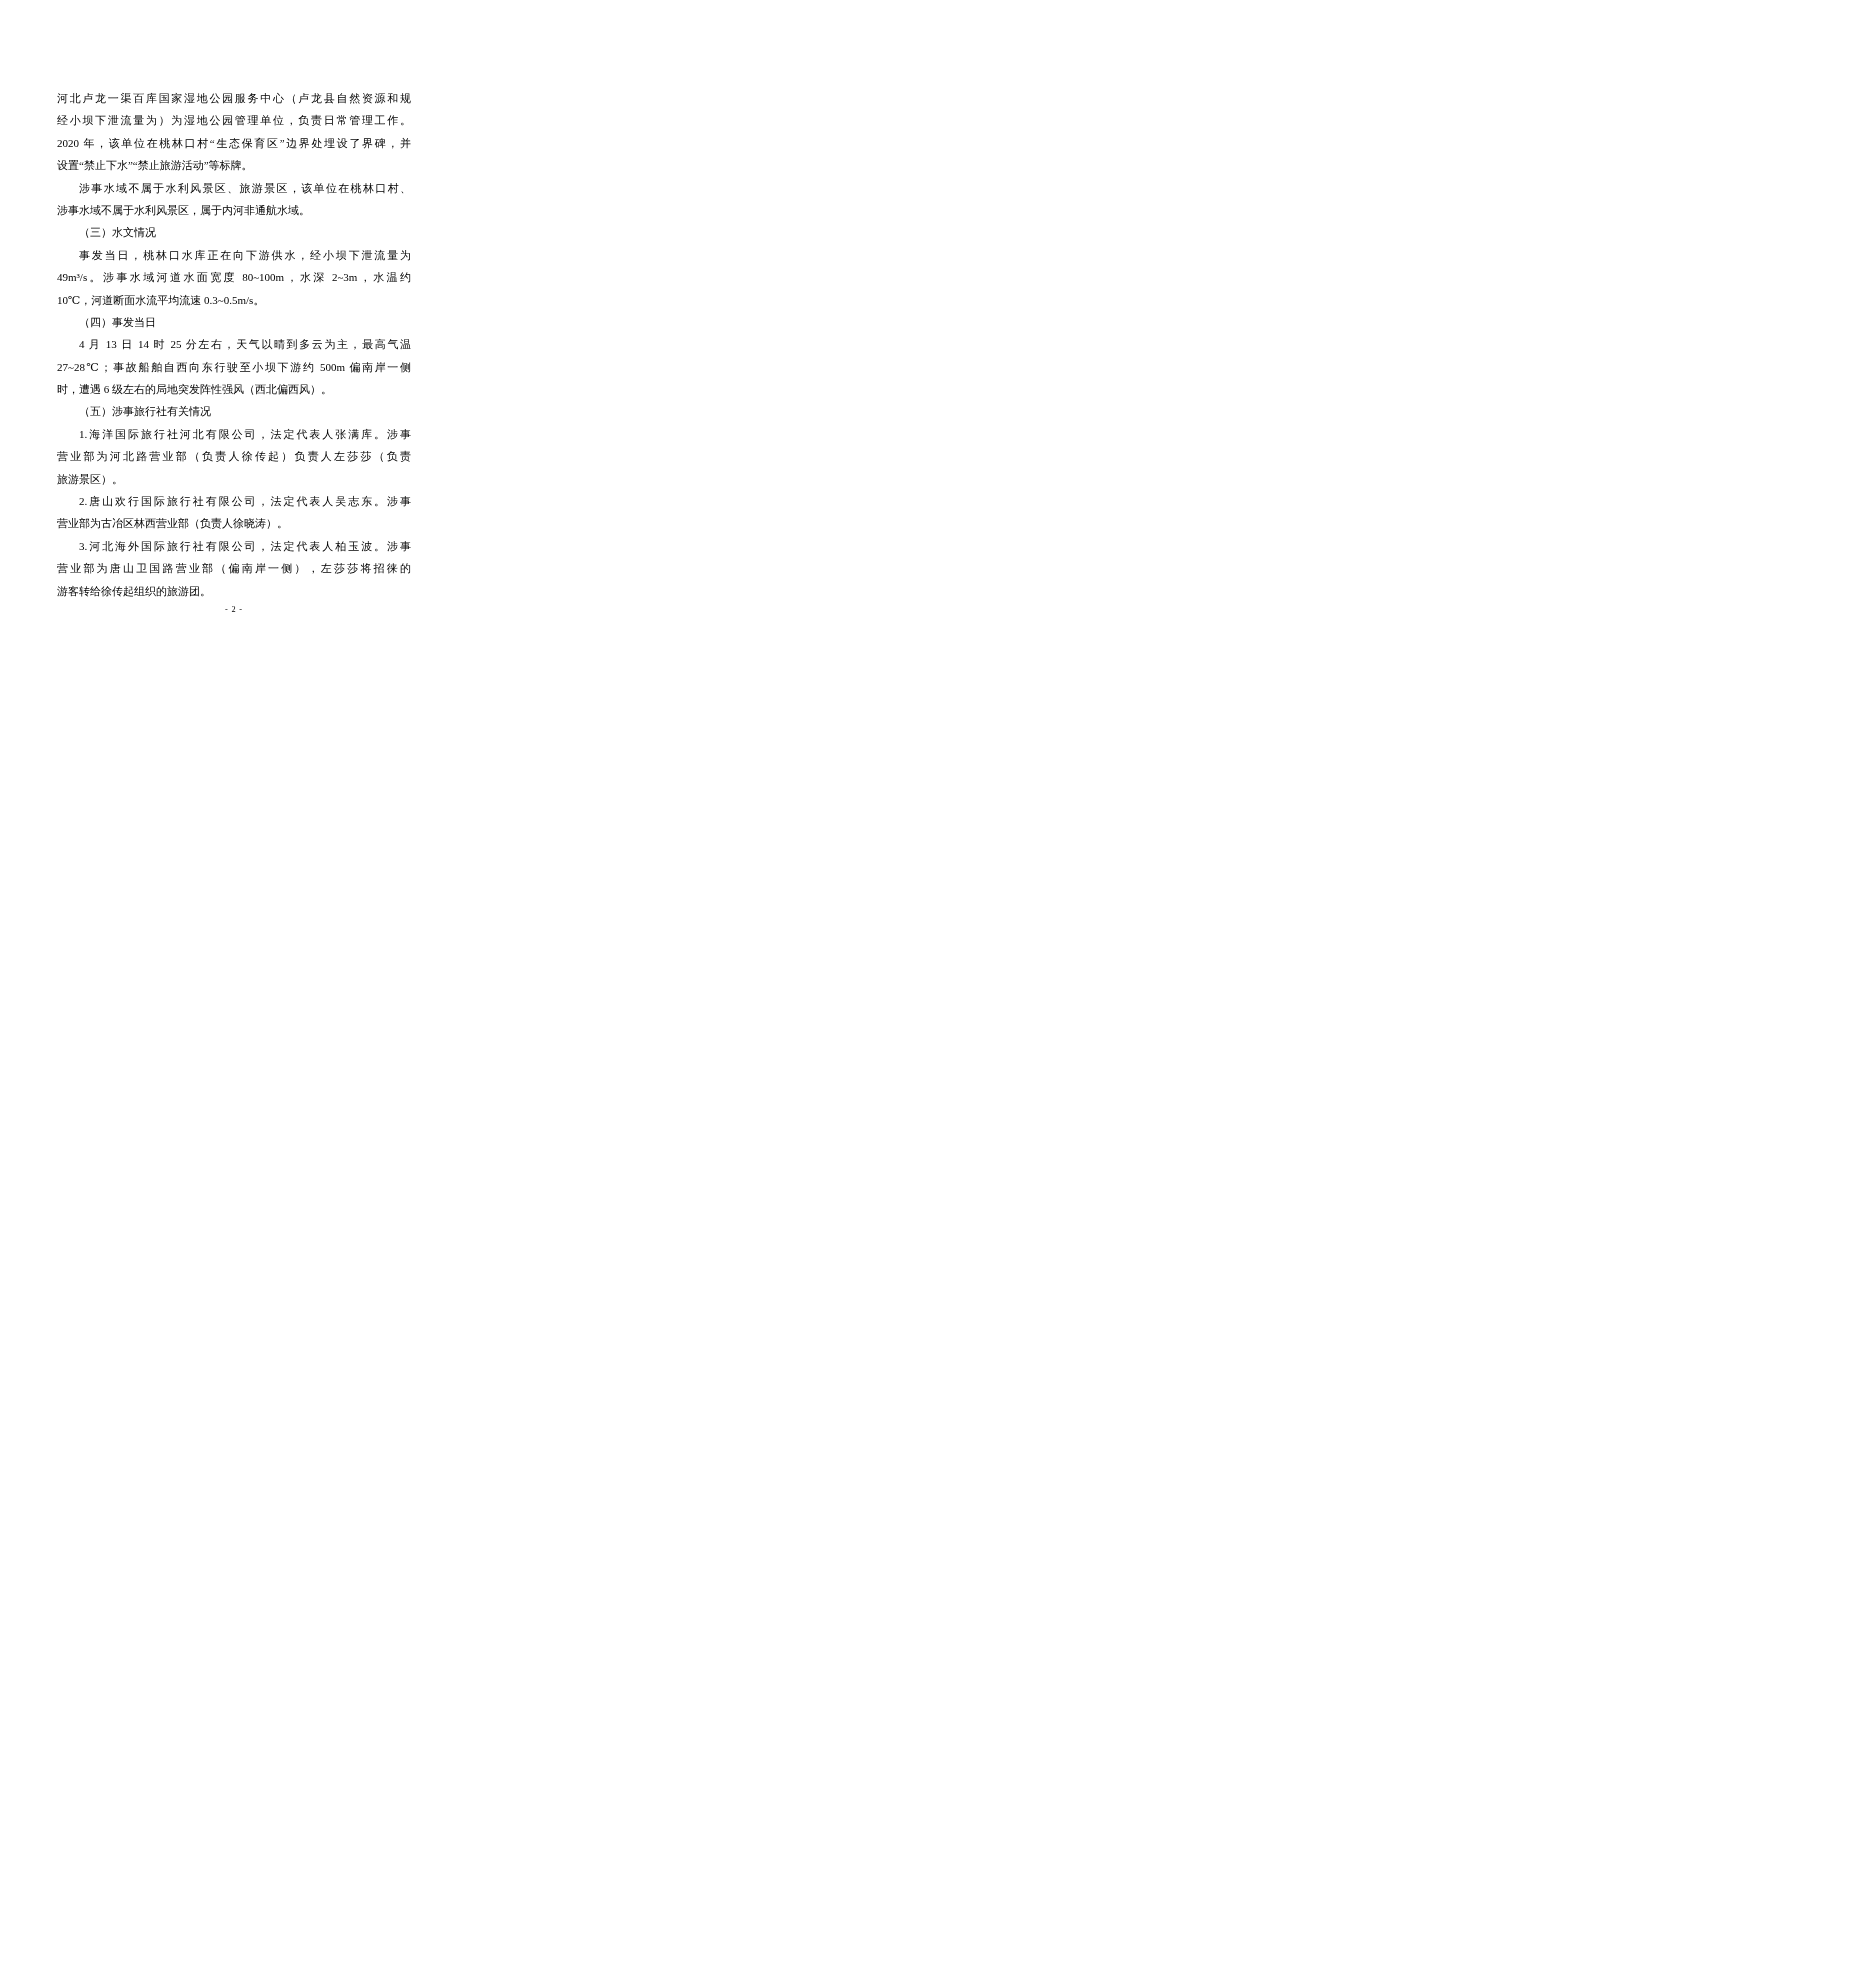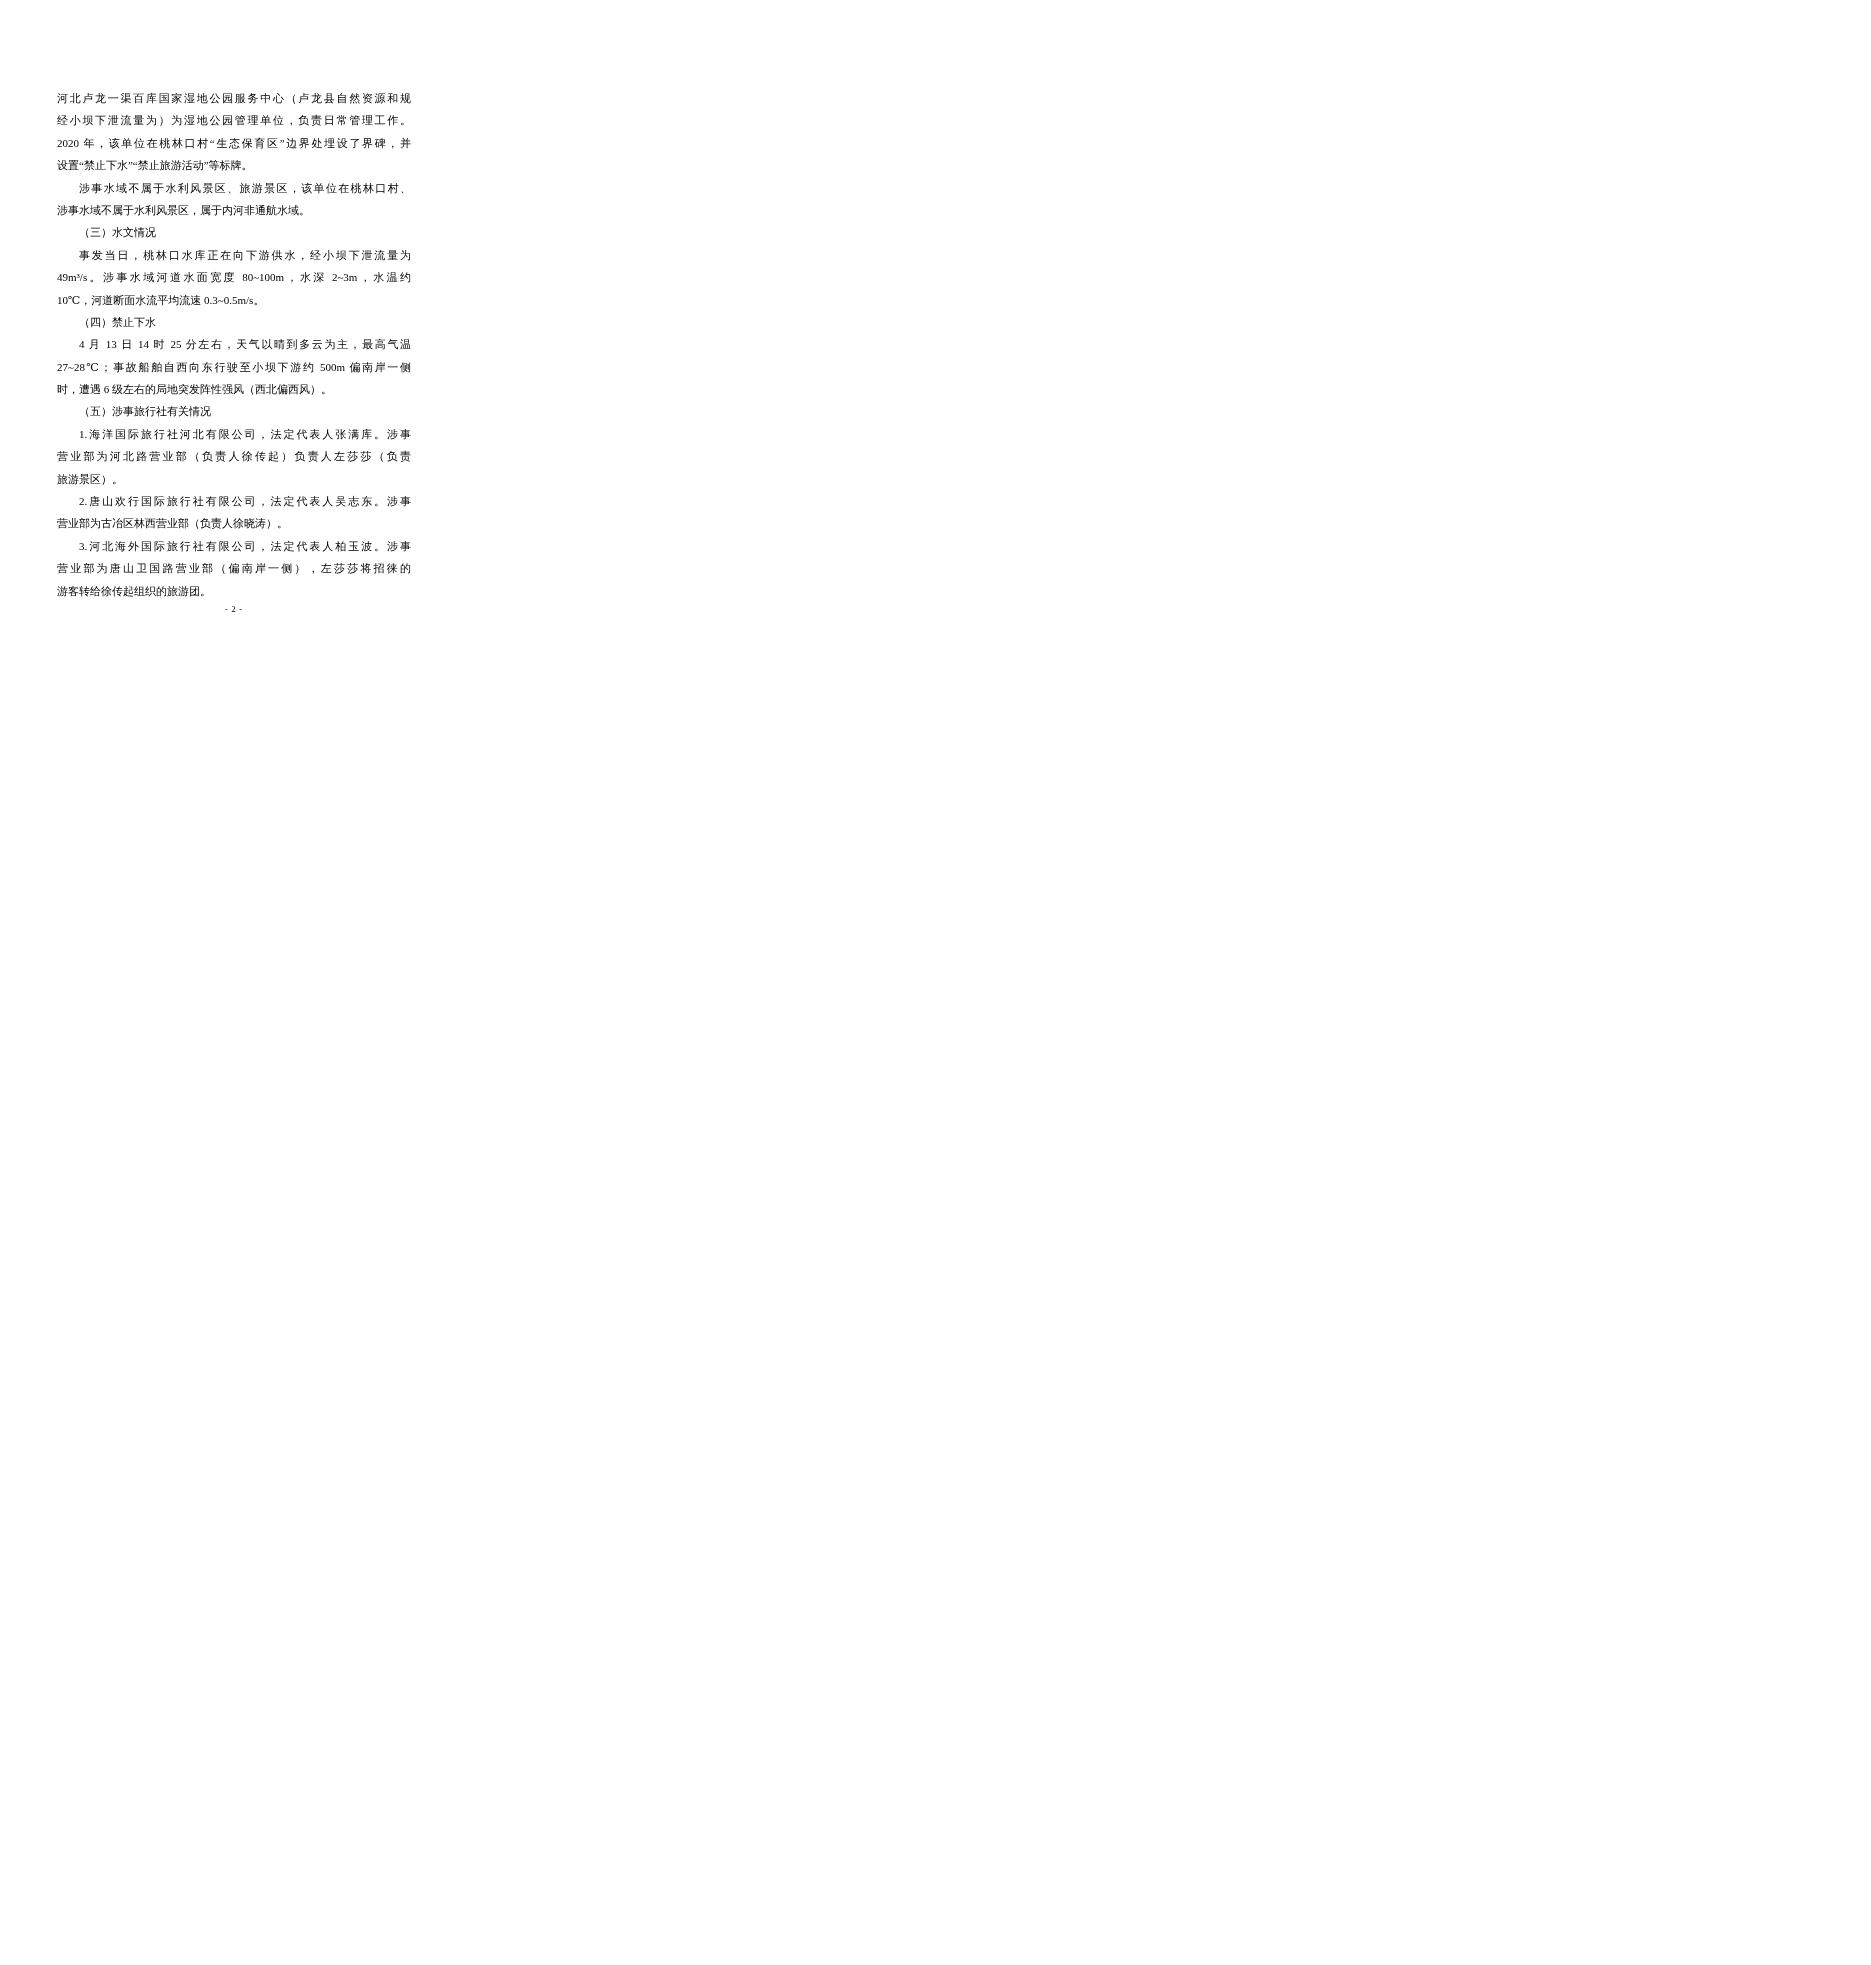--- a/index.html
+++ b/index.html
@@ -60,21 +60,21 @@
       <div class="line fill">河北卢龙一渠百库国家湿地公园服务中心（卢龙县自然资源和规</div>
       <div class="line fill">经小坝下泄流量为）为湿地公园管理单位，负责日常管理工作。</div>
       <div class="line fill">2020 年，该单位在桃林口村“生态保育区”边界处埋设了界碑，并</div>
       <div class="line">设置“禁止下水”“禁止旅游活动”等标牌。</div>
       <div class="line indent fill">涉事水域不属于水利风景区、旅游景区，该单位在桃林口村、</div>
       <div class="line">涉事水域不属于水利风景区，属于内河非通航水域。</div>
       <div class="line indent bold">（三）水文情况</div>
       <div class="line indent fill">事发当日，桃林口水库正在向下游供水，经小坝下泄流量为</div>
       <div class="line fill">49m³/s。涉事水域河道水面宽度 80~100m，水深 2~3m，水温约</div>
       <div class="line">10℃，河道断面水流平均流速 0.3~0.5m/s。</div>
-      <div class="line indent bold">（四）禁止下水</div>
+      <div class="line indent bold">（四）事发当日</div>
       <div class="line indent fill">4 月 13 日 14 时 25 分左右，天气以晴到多云为主，最高气温</div>
       <div class="line fill">27~28℃；事故船舶自西向东行驶至小坝下游约 500m 偏南岸一侧</div>
       <div class="line">时，遭遇 6 级左右的局地突发阵性强风（西北偏西风）。</div>
       <div class="line indent bold">（五）涉事旅行社有关情况</div>
       <div class="line indent fill">1.海洋国际旅行社河北有限公司，法定代表人张满库。涉事</div>
       <div class="line fill">营业部为河北路营业部（负责人徐传起）负责人左莎莎（负责</div>
       <div class="line">旅游景区）。</div>
       <div class="line indent fill">2.唐山欢行国际旅行社有限公司，法定代表人吴志东。涉事</div>
       <div class="line">营业部为古冶区林西营业部（负责人徐晓涛）。</div>
       <div class="line indent fill">3.河北海外国际旅行社有限公司，法定代表人柏玉波。涉事</div>

